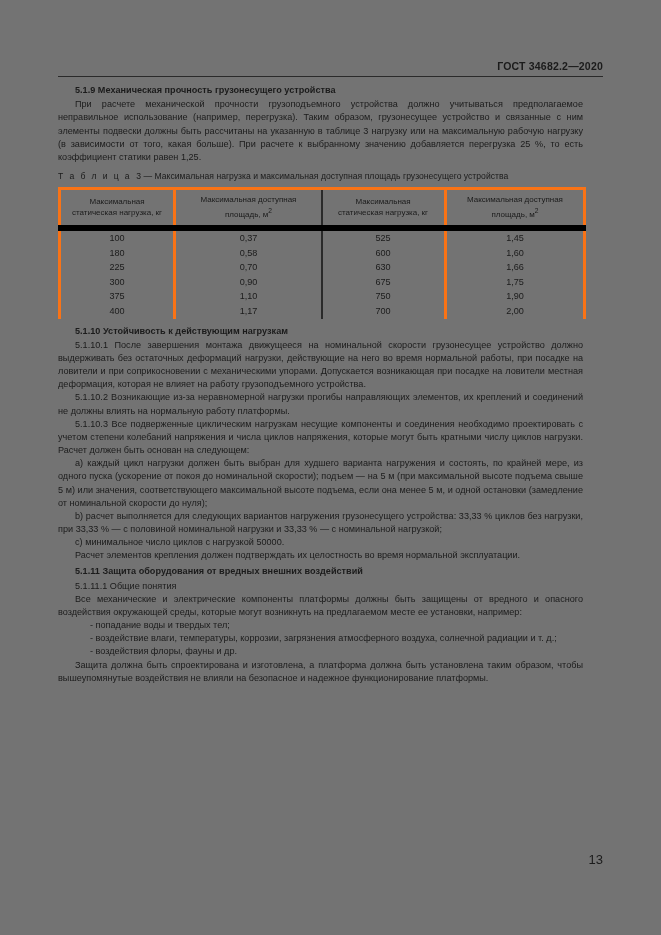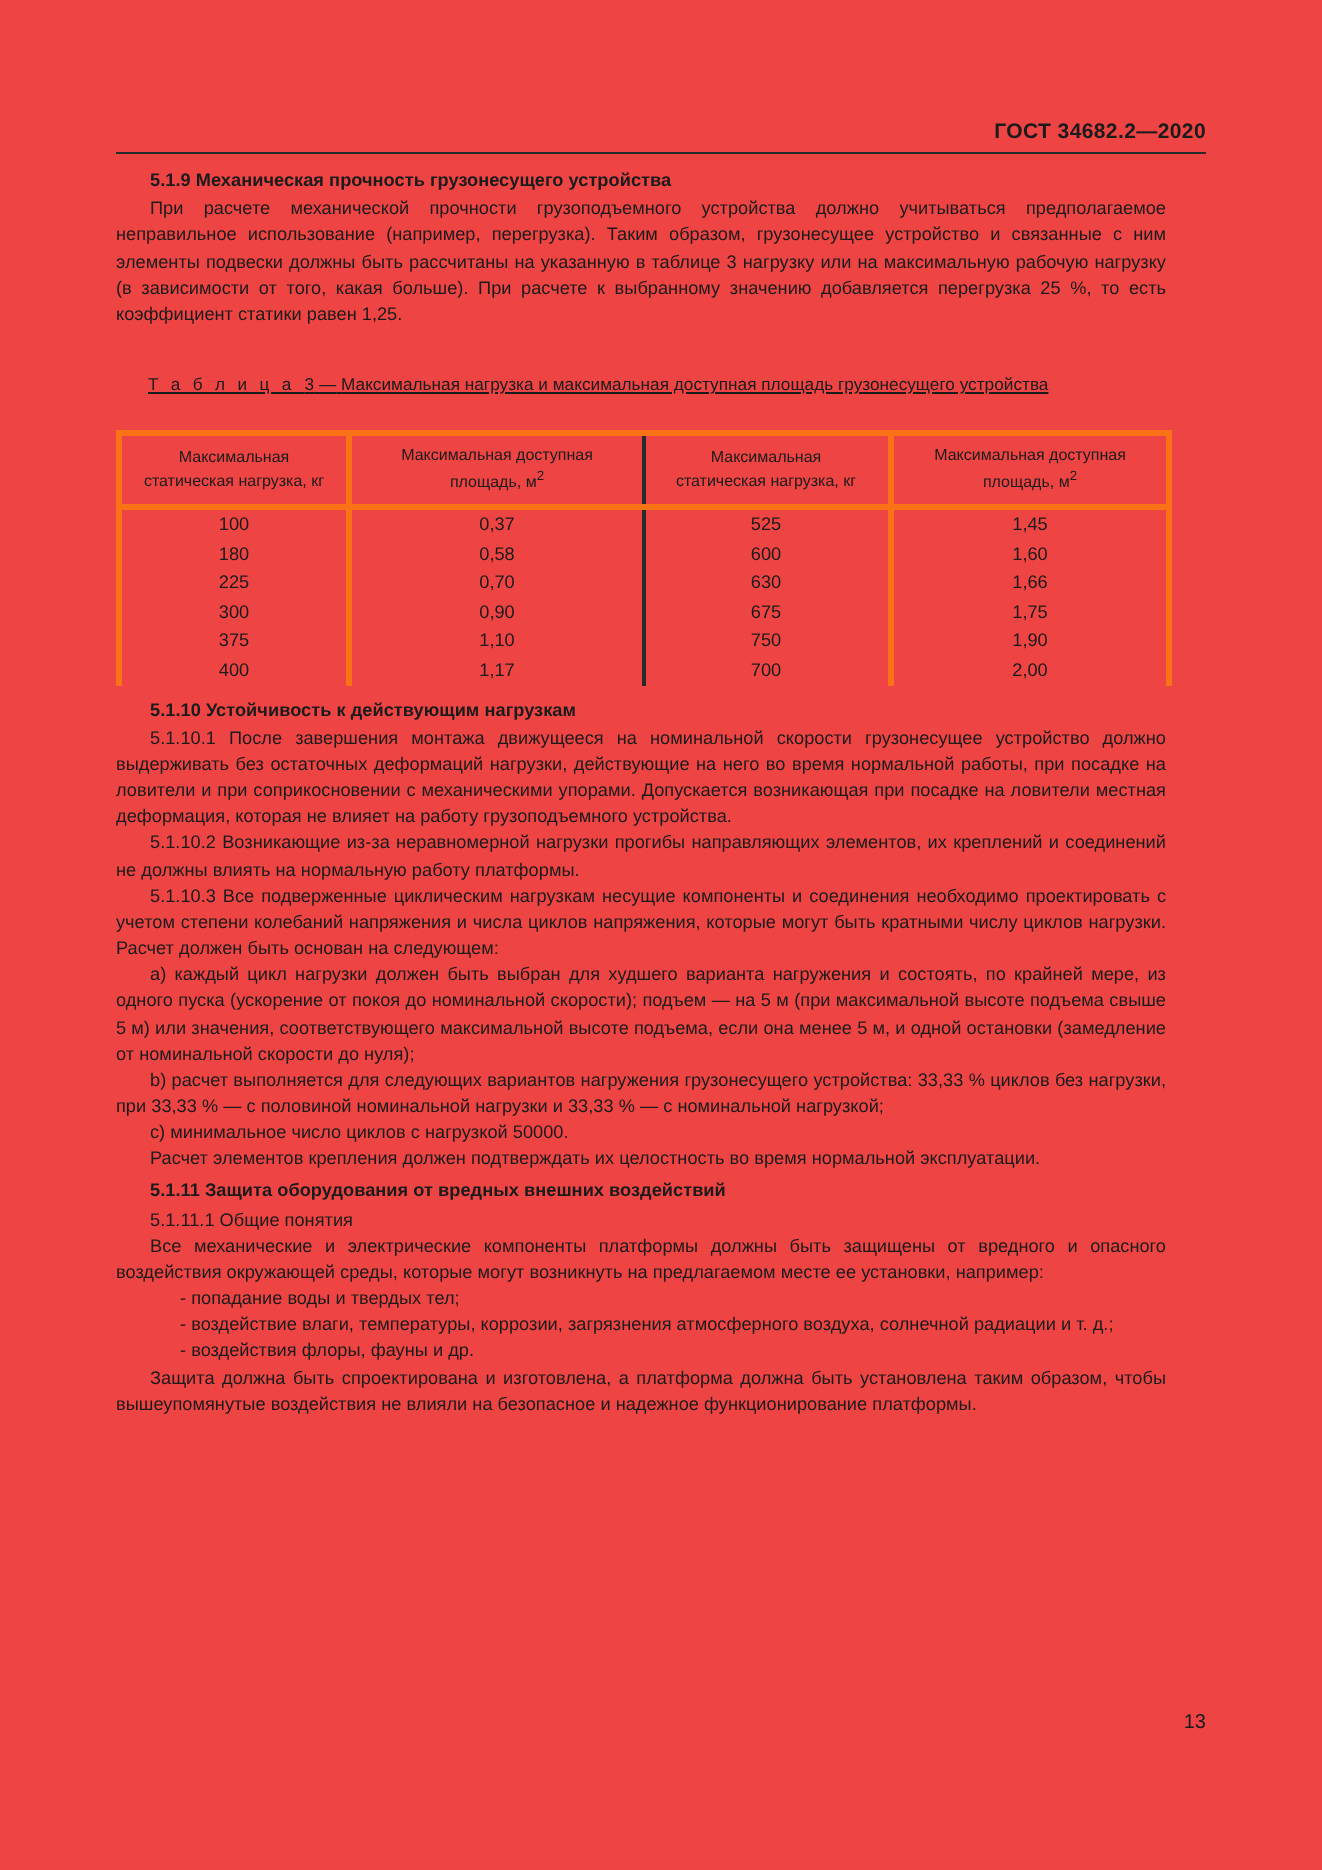--- a/index.html
+++ b/index.html
@@ -4,21 +4,21 @@
 <style>
   html, body {
     margin: 0;
     padding: 0;
     background: #ffffff;
   }
   .page {
     position: relative;
     width: 661px;
     height: 935px;
-    background: #ef4444;
+    background: #737373;
     font-family: "Liberation Sans", sans-serif;
     color: #1b1b1b;
     overflow: hidden;
   }
 
   
   .doc-header {
     position: absolute;
     top: 60px;
     right: 58px;
@@ -75,27 +75,26 @@
     text-align: justify;
     text-indent: 32px;
     letter-spacing: 0.01px;
   }
 
   .gap-s { height: 3px; }
   .gap-m { height: 6px; }
 
   
   .table-caption {
-    margin: 16px;
+    margin: 0;
     padding: 0;
     font-size: 8.6px;
     line-height: 13px;
     letter-spacing: 0.01px;
     white-space: nowrap;
-    text-decoration: underline;
   }
   .table-caption .sp {
     letter-spacing: 1.9px;
   }
 
   table.gost {
     border-collapse: collapse;
     width: 525px;
     margin-top: 4px;
     table-layout: fixed;
@@ -113,21 +112,21 @@
     vertical-align: middle;
   }
   table.gost td.val {
     font-size: 9.1px;
     text-align: center;
     height: 14.6px;
     line-height: 14.6px;
     border-top: none;
     border-bottom: none;
   }
-  table.gost tr.first-data td.val { border-top: 1px solid #000000; }
+  table.gost tr.first-data td.val { border-top: 6px solid #000000; }
   table.gost tr.last-data td.val { border-bottom: 1px solid #2a2a2a; }
 
   
   .dbl-left  { border-right: 1px solid #2a2a2a !important; }
   .dbl-right { border-left: 3px double #2a2a2a !important;
                border-left-width: 1px !important;
                box-shadow: inset 3px 0 0 -2px #2a2a2a; }
 
   td.note-cell {
     font-size: 8.6px;
@@ -138,21 +137,21 @@
   }
   .note-label {
     letter-spacing: 1.9px;
   }
 
   
   .page-num {
     position: absolute;
     bottom: 68px;
     right: 58px;
-    font-size: 10px;
+    font-size: 13px;
   }
 </style>
 </head>
 <body>
 
 <div class="page">
 
   <div class="doc-header">ГОСТ 34682.2—2020</div>
   <div class="header-rule"></div>
 

